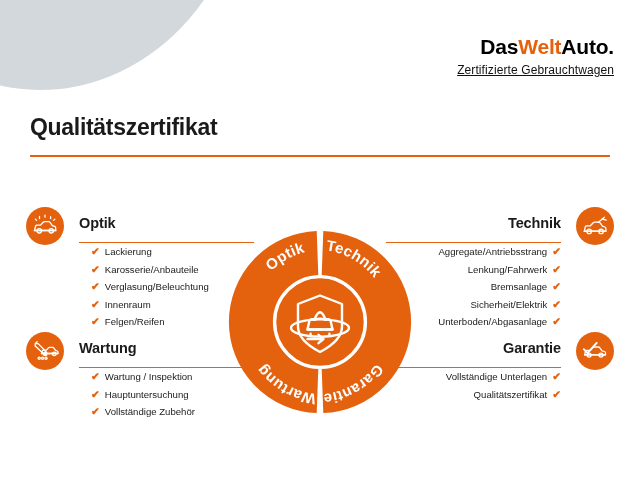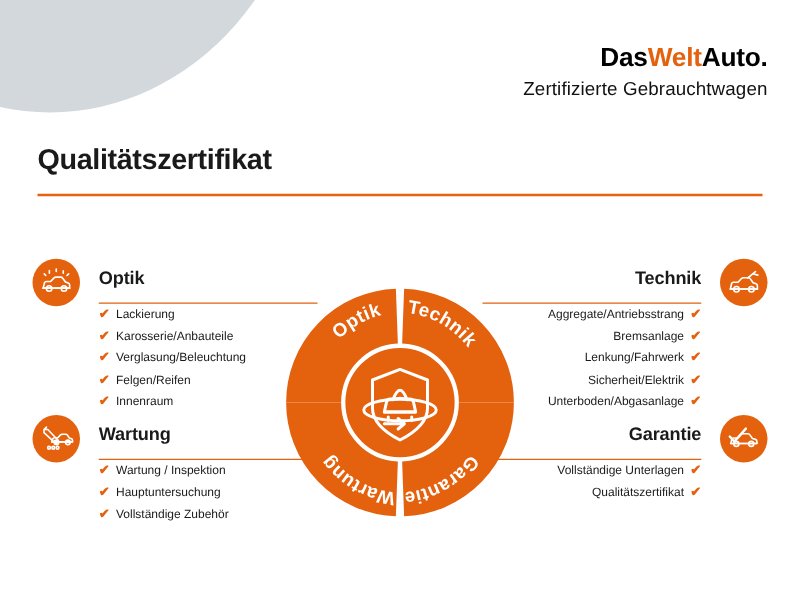--- a/index.html
+++ b/index.html
@@ -37,24 +37,25 @@
   .logo-main {
     font-size: 21px;
     font-weight: bold;
     letter-spacing: -0.2px;
     white-space: nowrap;
   }
   .logo-main .lg-dark { color: #000000; }
   .logo-main .lg-orange { color: #e4610e; }
   .logo-sub {
     margin-top: 7px;
-    font-size: 15px;
+    font-size: 12px;
     color: #111111;
     letter-spacing: 0.1px;
     white-space: nowrap;
+    text-decoration: underline;
   }
 
   
   .page-title {
     position: absolute;
     left: 30px;
     top: 114px;
     font-size: 23px;
     font-weight: bold;
     letter-spacing: -0.3px;
@@ -120,21 +121,21 @@
     list-style: none;
     margin: 0;
     padding: 0;
     font-size: 9.6px;
     color: #1a1a1a;
     line-height: 1;
   }
   .quad-tl .quad-list, .quad-bl .quad-list { padding-left: 53px; }
   .quad-tr .quad-list, .quad-br .quad-list { padding-right: 53px; }
   .quad-list li {
-    margin: 0 0 7px 0;
+    margin: 0 0 7px 12px;
     white-space: nowrap;
   }
   .chk {
     color: #e4610e;
     font-size: 10.5px;
     font-weight: bold;
   }
   .quad-tl .chk, .quad-bl .chk { margin-right: 5px; }
   .quad-tr .chk, .quad-br .chk { margin-left: 5px; }
 
@@ -184,22 +185,22 @@
         </g>
       </svg>
     </div>
     <div class="quad-title">Optik</div>
     <div class="quad-rule"></div>
   </div>
   <ul class="quad-list">
     <li><span class="chk">✔</span><span>Lackierung</span></li>
     <li><span class="chk">✔</span><span>Karosserie/Anbauteile</span></li>
     <li><span class="chk">✔</span><span>Verglasung/Beleuchtung</span></li>
+    <li><span class="chk">✔</span><span>Innenraum</span></li>
     <li><span class="chk">✔</span><span>Felgen/Reifen</span></li>
-    <li><span class="chk">✔</span><span>Innenraum</span></li>
   </ul>
 </div>
 
 <div class="quad quad-tr">
   <div class="quad-head">
     <div class="quad-icon">
       <svg viewBox="0 0 38 38" aria-hidden="true">
         <g fill="none" stroke="#ffffff" stroke-width="1.3" stroke-linecap="round">
           <path d="M8.3 24.2 L9.3 19.8 Q9.6 18.8 10.7 18.8 L14.4 18.8 L17.2 15.8 Q17.8 15.2 18.8 15.2 L22.6 15.2 Q23.7 15.2 24.3 16.1 L26.5 19.2 L28.8 20 Q29.9 20.4 29.9 21.6 L29.9 24.2 Z"></path>
           <path d="M8.3 24.2 L29.9 24.2"></path>
@@ -208,22 +209,22 @@
           <path d="M22.2 15.4 L28.4 10.3"></path>
           <path d="M26.2 12 L30.3 13.1"></path>
         </g>
       </svg>
     </div>
     <div class="quad-title">Technik</div>
     <div class="quad-rule"></div>
   </div>
   <ul class="quad-list">
     <li><span>Aggregate/Antriebsstrang</span><span class="chk">✔</span></li>
+    <li><span>Lenkung/Fahrwerk</span><span class="chk">✔</span></li>
     <li><span>Bremsanlage</span><span class="chk">✔</span></li>
-    <li><span>Lenkung/Fahrwerk</span><span class="chk">✔</span></li>
     <li><span>Sicherheit/Elektrik</span><span class="chk">✔</span></li>
     <li><span>Unterboden/Abgasanlage</span><span class="chk">✔</span></li>
   </ul>
 </div>
 
 <div class="quad quad-bl">
   <div class="quad-head">
     <div class="quad-icon">
       <svg viewBox="0 0 38 38" aria-hidden="true">
         <g fill="none" stroke="#ffffff" stroke-width="1.3" stroke-linecap="round" stroke-linejoin="round">

